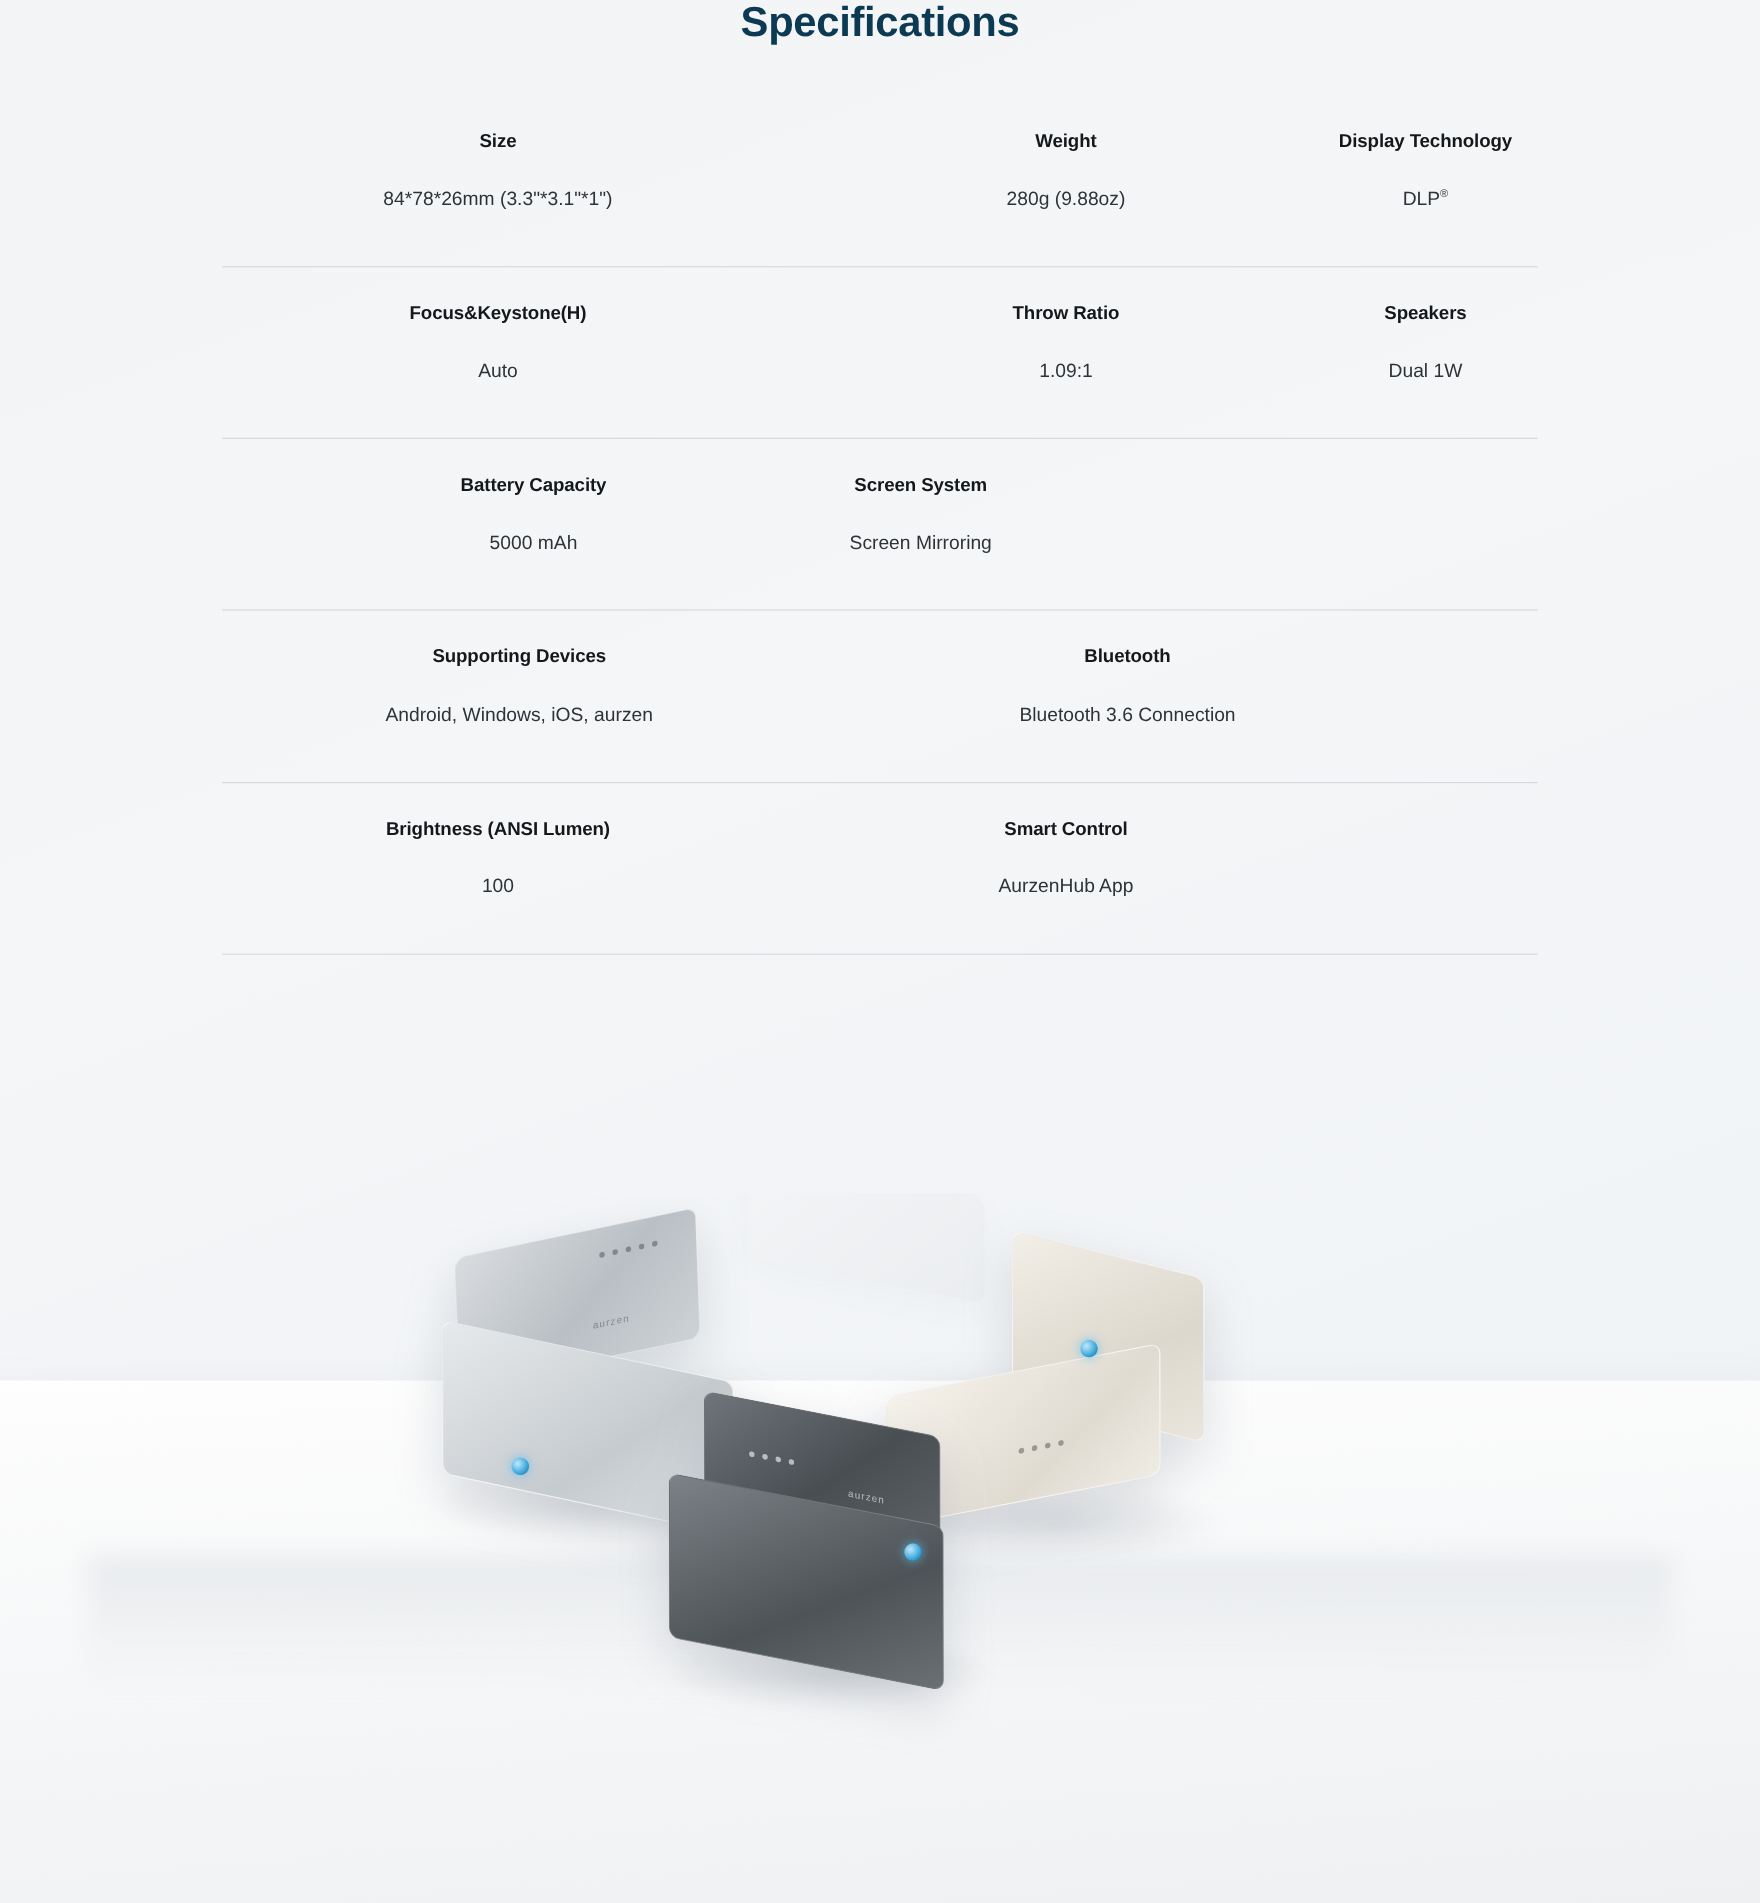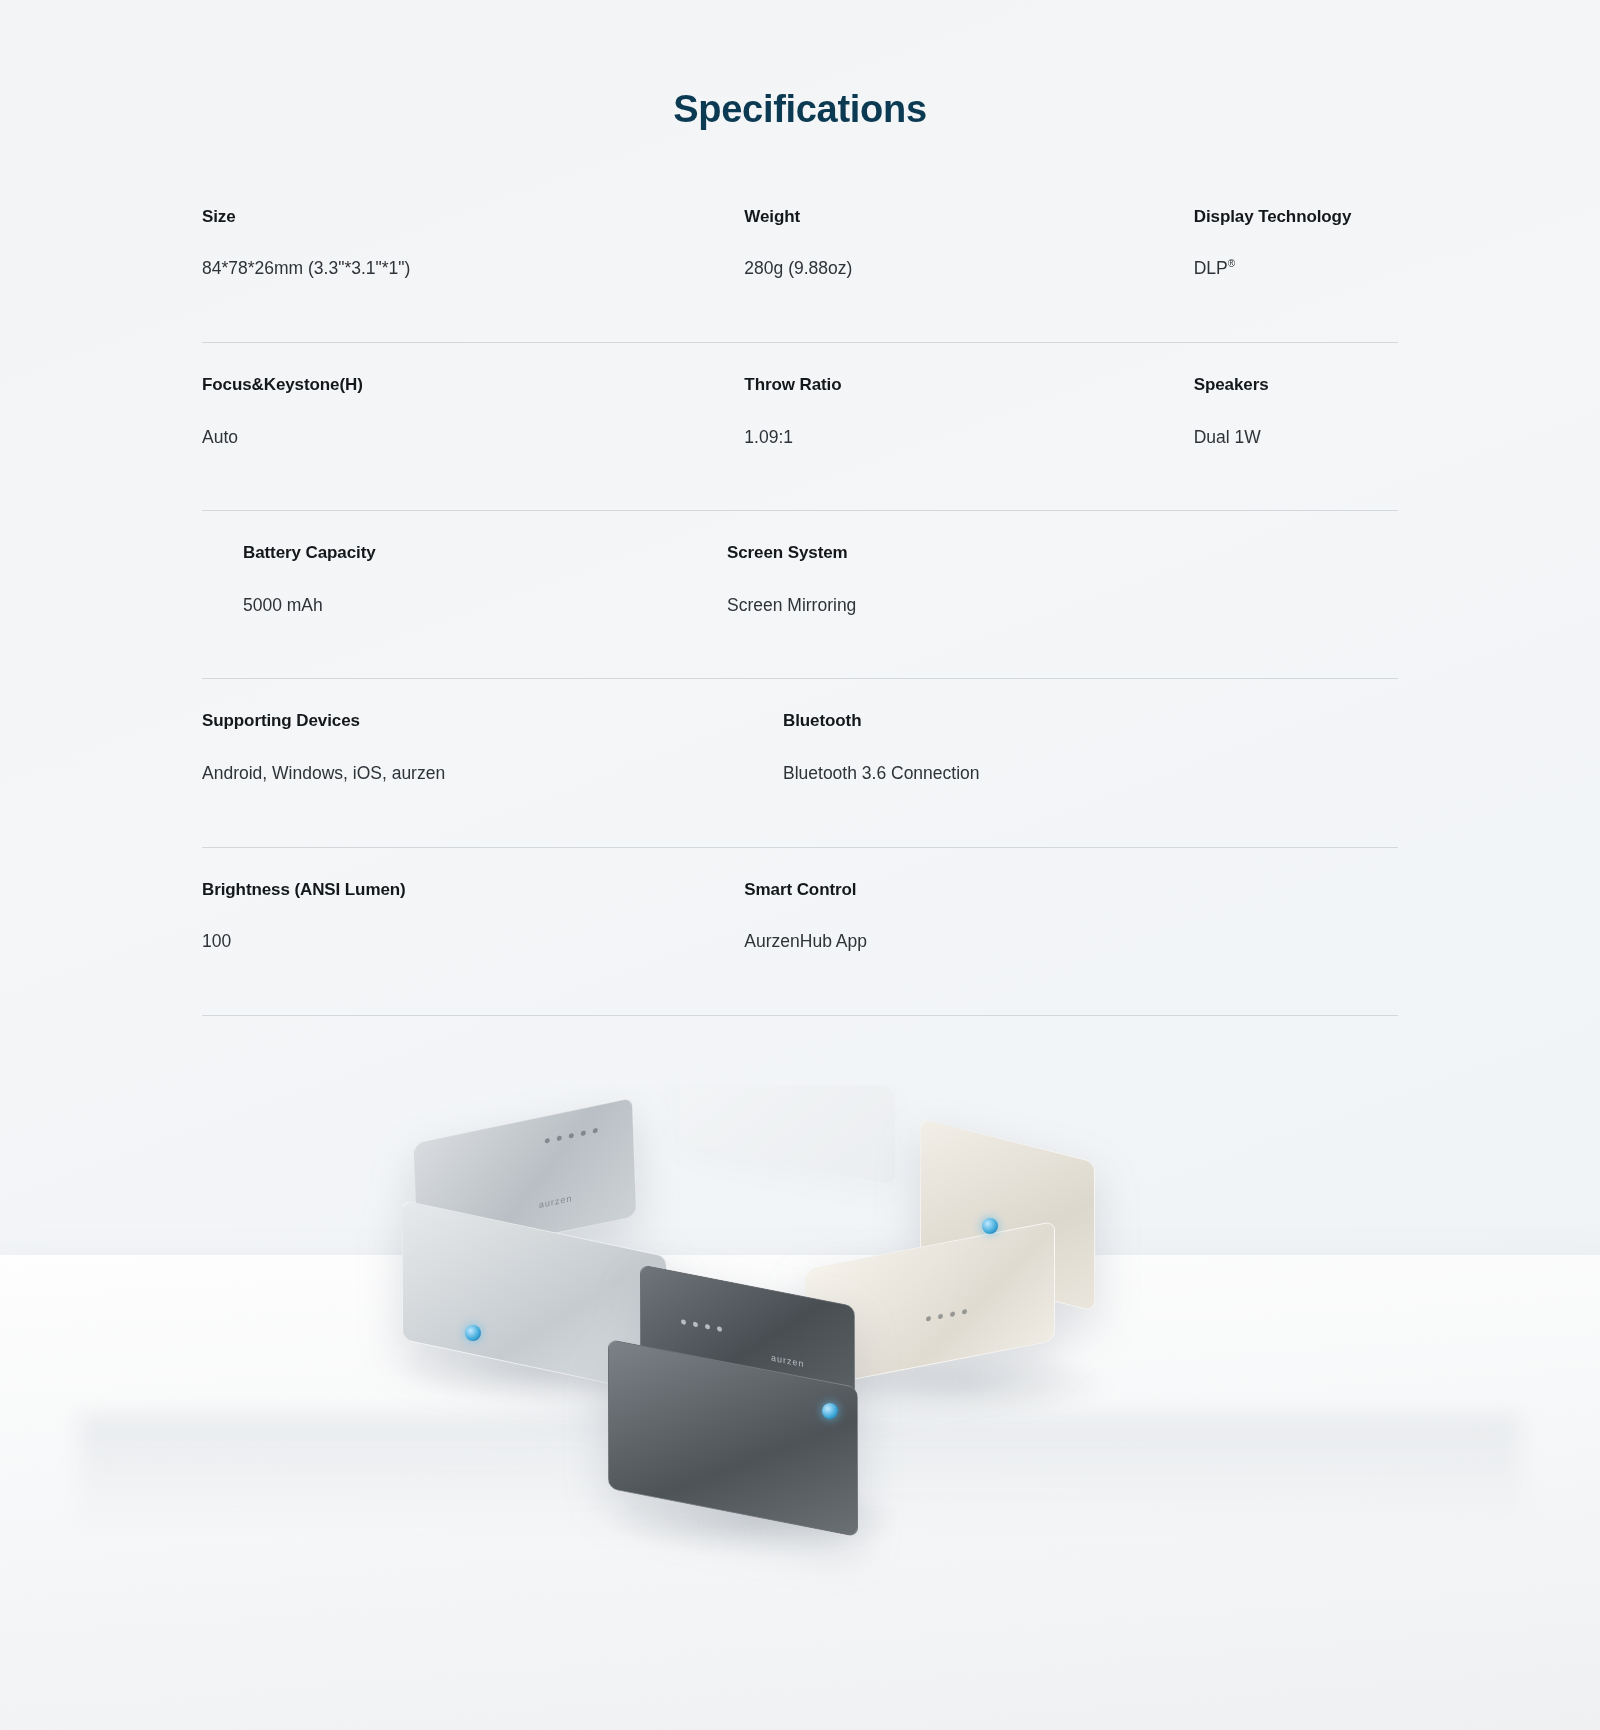--- a/index.html
+++ b/index.html
@@ -22,34 +22,34 @@
     width: 1600px;
     height: 1730px;
   }
 
   .spec-title {
     text-align: center;
     font-size: 38px;
     font-weight: bold;
     color: #0b3a52;
     letter-spacing: -0.3px;
-    padding-top: 88px;
     margin: 0;
   }
 
   .spec-table {
     width: 1196px;
     margin: 44px auto 0 auto;
   }
 
   .spec-row {
     display: flex;
     align-items: flex-start;
     border-bottom: 1px solid #d3d8dc;
-    padding-bottom: 16px;
+    padding-bottom: 4px;
+    text-align: center;
   }
   .spec-row:last-child { border-bottom: 1px solid #d3d8dc; }
 
   .spec-cell {
     padding-top: 32px;
     padding-bottom: 46px;
   }
   .spec-cell.c1 { width: 540px; }
   .spec-cell.c2 { width: 484px; margin-left: 41px; }
   .spec-cell.c3 { width: 220px; }

